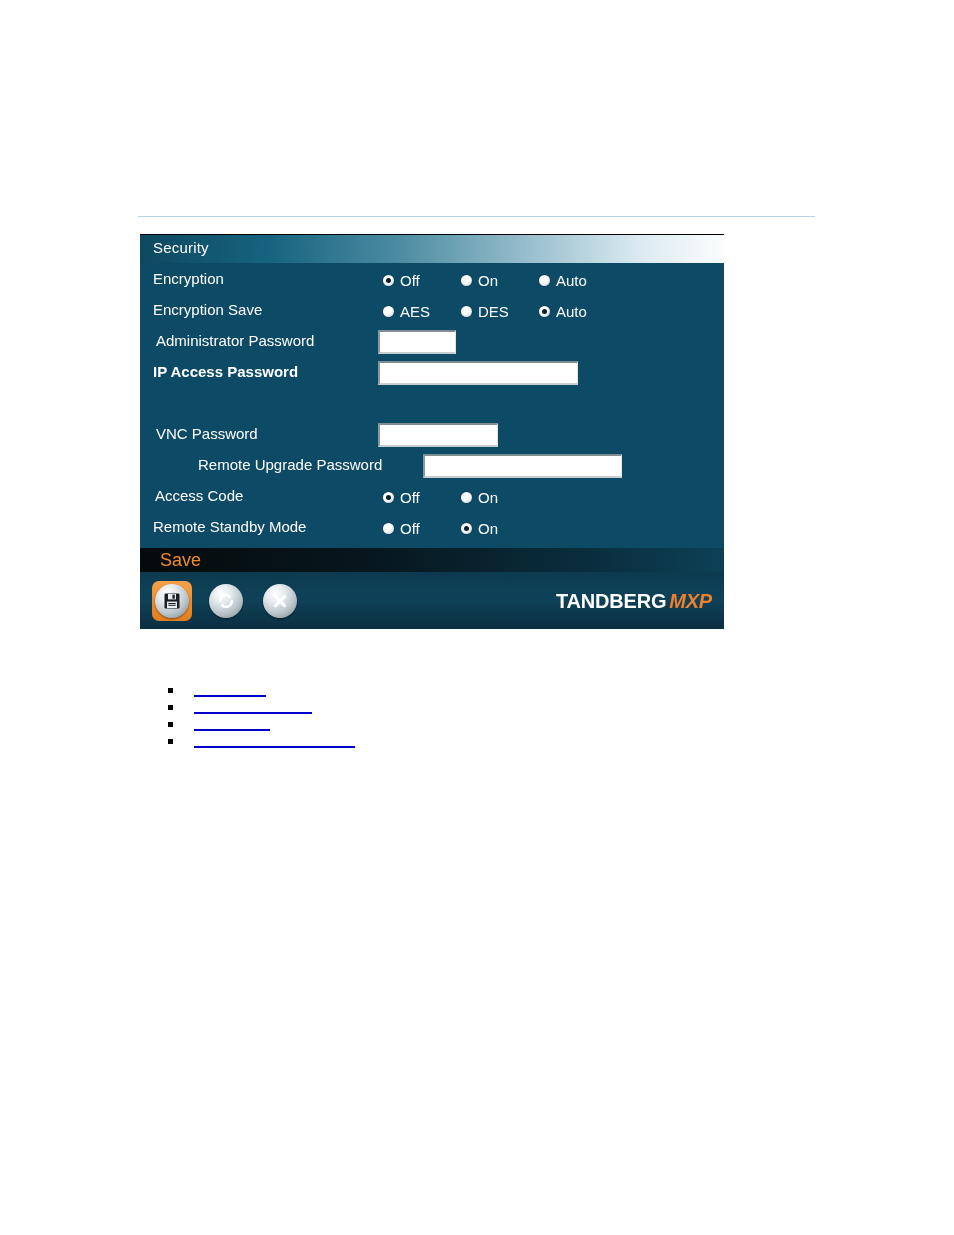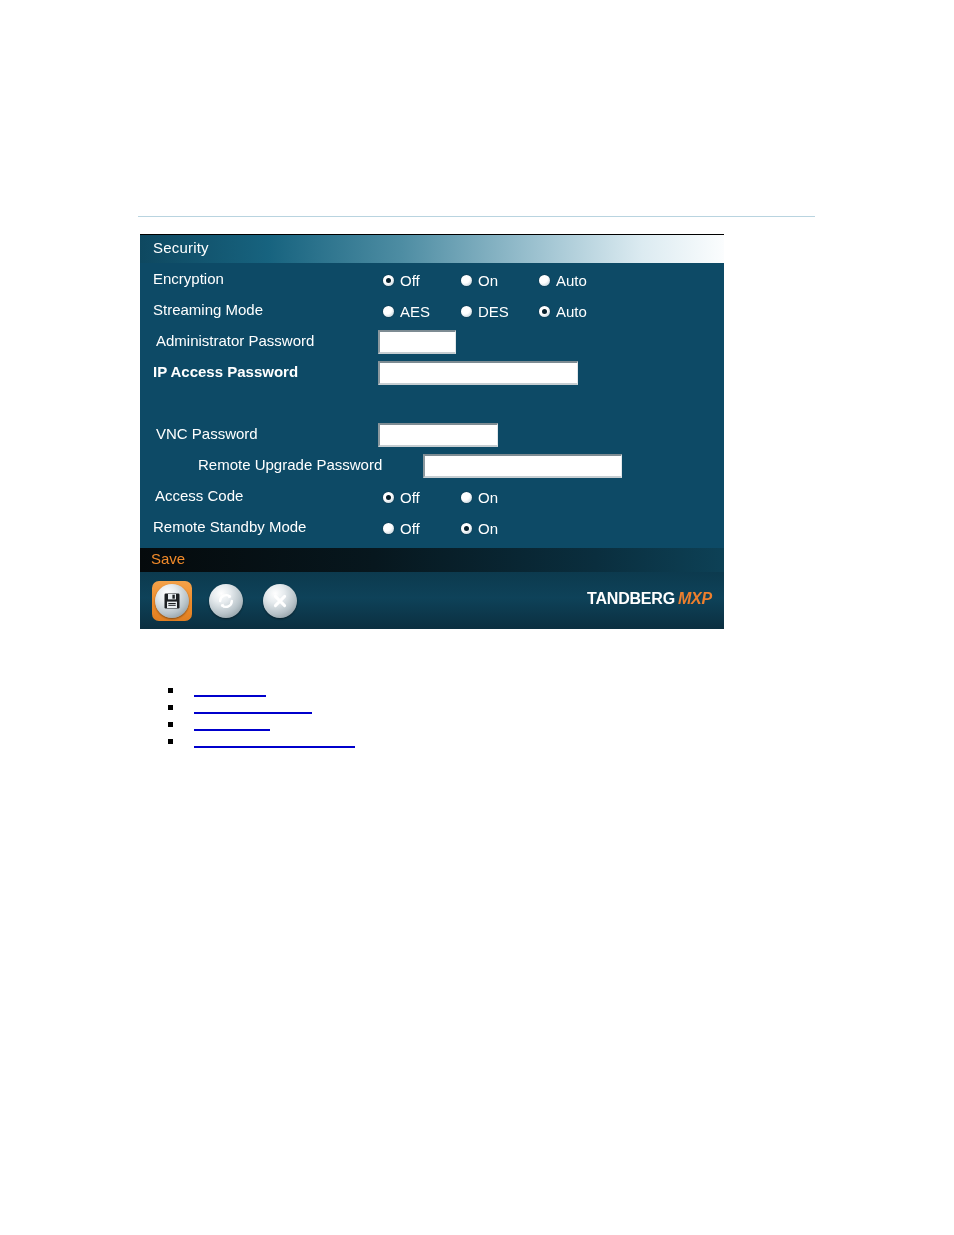--- a/index.html
+++ b/index.html
@@ -137,23 +137,23 @@
 
   
   .save-bar {
     position: relative;
     height: 24px;
     background: linear-gradient(to right, #050a0c 0%, #07171e 40%, #0a2e3e 78%, #0d4156 100%);
     overflow: hidden;
   }
   .save-bar .save-text {
     position: absolute;
-    left: 11px;
+    left: 20px;
     top: 2px;
-    font-size: 15px;
+    font-size: 18px;
     color: #f08a2a;
   }
 
   
   .toolbar {
     position: relative;
     height: 57px;
     background: linear-gradient(to bottom, #0c3a4e 0%, #0e4259 45%, #0b2f40 100%);
     overflow: hidden;
   }
@@ -185,21 +185,21 @@
     box-shadow: 0 1px 2px rgba(0,0,0,.45);
     display: flex;
     align-items: center;
     justify-content: center;
   }
 
   .logo {
     position: absolute;
     right: 12px;
     top: 18px;
-    font-size: 16px;
+    font-size: 20px;
     font-weight: bold;
     letter-spacing: -0.2px;
     white-space: nowrap;
   }
   .logo .brand { color: #ffffff; }
   .logo .sub {
     color: #ee7f2d;
     font-style: italic;
     margin-left: 3px;
   }
@@ -265,21 +265,21 @@
           <span class="radio-label">On</span>
         </label>
         <label class="radio-opt" style="left:156px;">
           <span class="radio-dot"></span>
           <span class="radio-label">Auto</span>
         </label>
       </div>
     </div>
 
     <div class="row" style="top:34px;">
-      <span class="label" style="left:13px;">Streaming Mode</span>
+      <span class="label" style="left:13px;">Encryption Save</span>
       <div class="radio-group" style="left:243px;">
         <label class="radio-opt" style="left:0px;">
           <span class="radio-dot"></span>
           <span class="radio-label">AES</span>
         </label>
         <label class="radio-opt" style="left:78px;">
           <span class="radio-dot"></span>
           <span class="radio-label">DES</span>
         </label>
         <label class="radio-opt" style="left:156px;">

